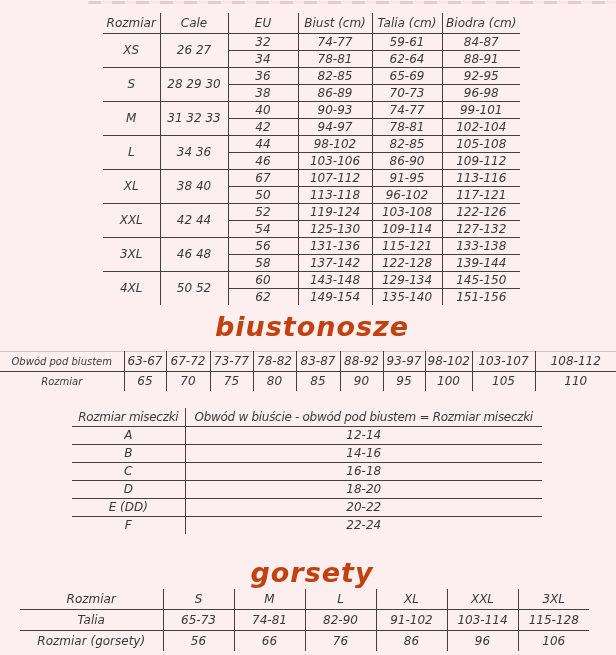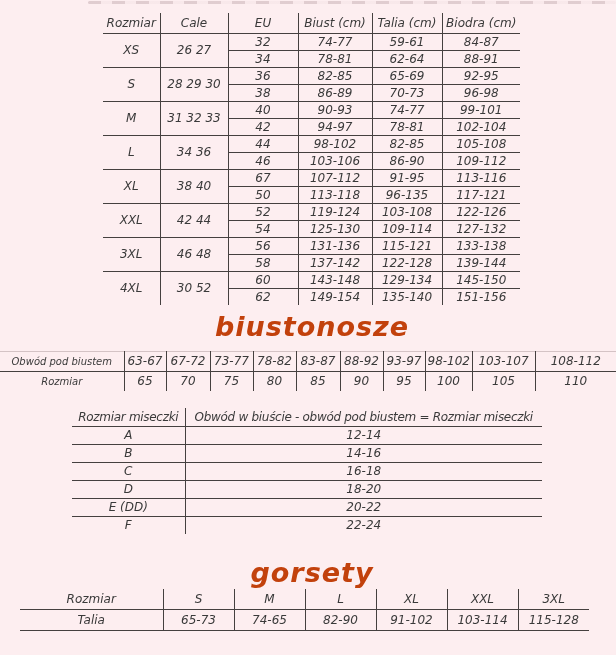--- a/index.html
+++ b/index.html
@@ -153,21 +153,21 @@
         <td class="bb" rowspan="2">XL</td>
         <td class="vl bb" rowspan="2">38 40</td>
         <td class="vl bb">67</td>
         <td class="vl bb">107-112</td>
         <td class="vl bb">91-95</td>
         <td class="vl bb">113-116</td>
       </tr>
       <tr>
         <td class="vl bb">50</td>
         <td class="vl bb">113-118</td>
-        <td class="vl bb">96-135</td>
+        <td class="vl bb">96-102</td>
         <td class="vl bb">117-121</td>
       </tr>
       <tr>
         <td class="bb" rowspan="2">XXL</td>
         <td class="vl bb" rowspan="2">42 44</td>
         <td class="vl bb">52</td>
         <td class="vl bb">119-124</td>
         <td class="vl bb">103-108</td>
         <td class="vl bb">122-126</td>
       </tr>
@@ -186,21 +186,21 @@
         <td class="vl bb">133-138</td>
       </tr>
       <tr>
         <td class="vl bb">58</td>
         <td class="vl bb">137-142</td>
         <td class="vl bb">122-128</td>
         <td class="vl bb">139-144</td>
       </tr>
       <tr>
         <td class="" rowspan="2">4XL</td>
-        <td class="vl" rowspan="2">30 52</td>
+        <td class="vl" rowspan="2">50 52</td>
         <td class="vl bb">60</td>
         <td class="vl bb">143-148</td>
         <td class="vl bb">129-134</td>
         <td class="vl bb">145-150</td>
       </tr>
       <tr>
         <td class="vl">62</td>
         <td class="vl">149-154</td>
         <td class="vl">135-140</td>
         <td class="vl">151-156</td>
@@ -311,20 +311,29 @@
         <td class="vl bb">S</td>
         <td class="vl bb">M</td>
         <td class="vl bb">L</td>
         <td class="vl bb">XL</td>
         <td class="vl bb">XXL</td>
         <td class="vl bb">3XL</td>
       </tr>
       <tr>
         <td class="bb">Talia</td>
         <td class="vl bb">65-73</td>
-        <td class="vl bb">74-65</td>
+        <td class="vl bb">74-81</td>
         <td class="vl bb">82-90</td>
         <td class="vl bb">91-102</td>
         <td class="vl bb">103-114</td>
         <td class="vl bb">115-128</td>
       </tr>
+      <tr>
+        <td class="">Rozmiar (gorsety)</td>
+        <td class="vl">56</td>
+        <td class="vl">66</td>
+        <td class="vl">76</td>
+        <td class="vl">86</td>
+        <td class="vl">96</td>
+        <td class="vl">106</td>
+      </tr>
     </tbody>
 </table>
 
 </body></html>

